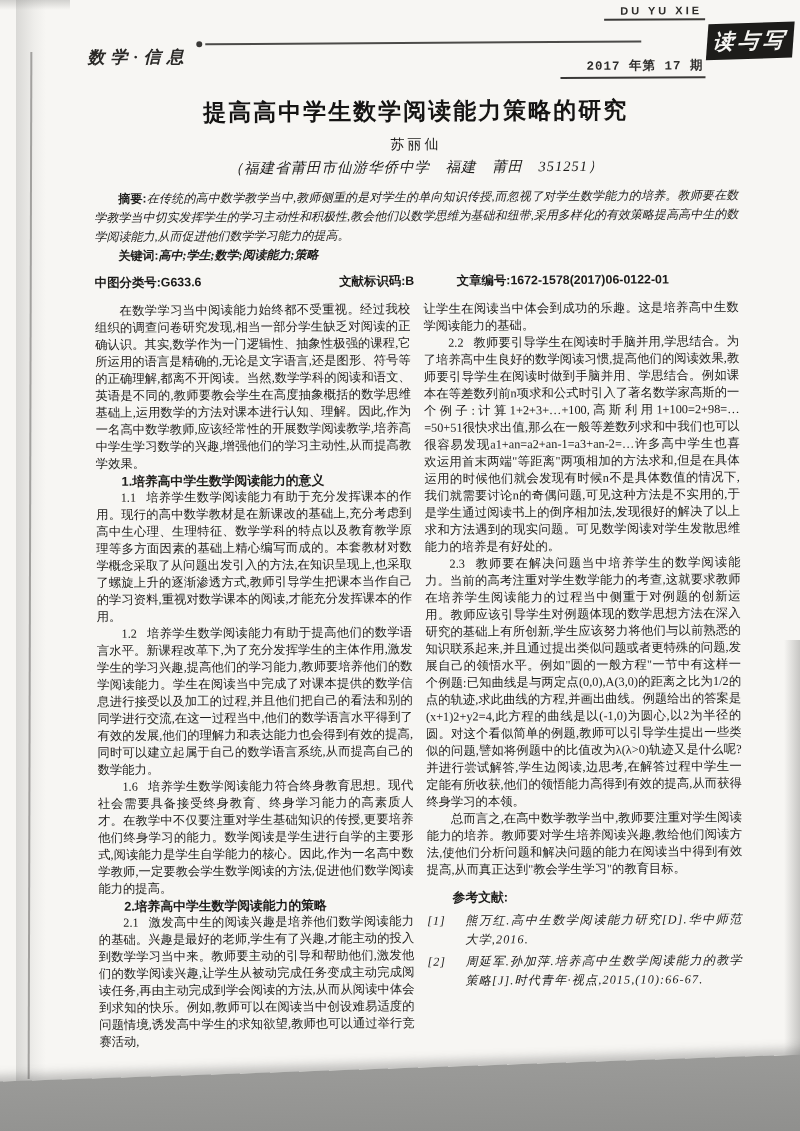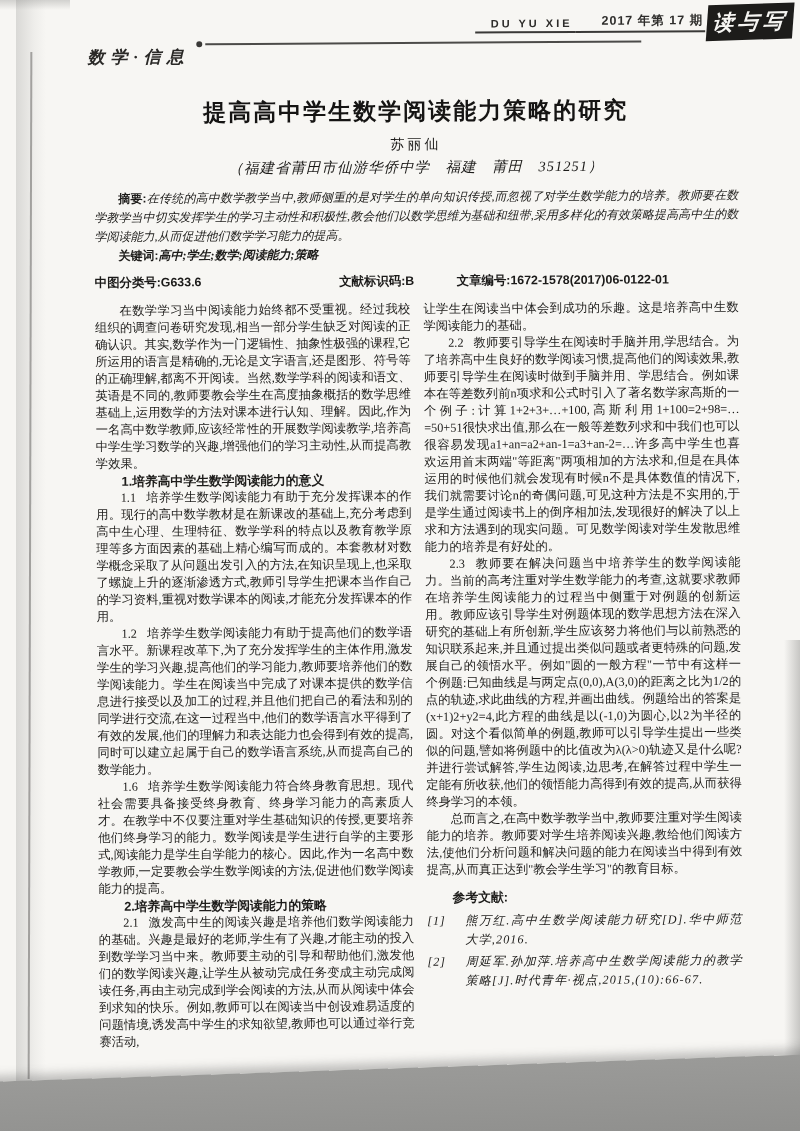--- a/index.html
+++ b/index.html
@@ -45,27 +45,27 @@
     position:absolute;left:-6px;top:44px;
     font-style:italic;font-weight:bold;font-size:17px;letter-spacing:6px;color:#2a2927;
   }
   .header-rule{
     position:absolute;left:112px;top:42px;width:436px;height:2px;background:#4c4b49;
   }
   .header-rule::before{
     content:"";position:absolute;left:-9px;top:-2px;width:6px;height:6px;border-radius:50%;background:#3a3937;
   }
   .issue-block{position:absolute;right:-56px;top:6px;display:flex;align-items:center;}
-  .issue-lines{display:flex;flex-direction:row;align-items:flex-end;margin-right:2px;}
+  .issue-lines{display:flex;flex-direction:column;align-items:flex-end;margin-right:2px;gap:38px;}
   .journal-initials{
     font-family:"Liberation Sans",sans-serif;font-weight:bold;font-size:11px;letter-spacing:3px;
     color:#2e2d2b;border-bottom:2px solid #3a3937;padding:0 3px 1px 16px;line-height:13px;
   }
   .issue-no{
-    font-family:Liberation Sans, sans-serif;font-weight:bold;font-size:12.5px;letter-spacing:1px;
+    font-family:Liberation Mono, monospace;font-weight:bold;font-size:12.5px;letter-spacing:1px;
     color:#2e2d2b;border-bottom:2px solid #3a3937;padding:1px 2px 2px 26px;line-height:15px;
   }
   .logo-box{
     width:86px;height:36px;background:#1d1c1a;color:#f6f5f2;
     display:flex;align-items:center;justify-content:center;
     font-style:italic;font-weight:bold;font-size:21px;letter-spacing:4px;
     transform:skew(-6deg) rotate(-1.5deg);
   }
   
   .title{

